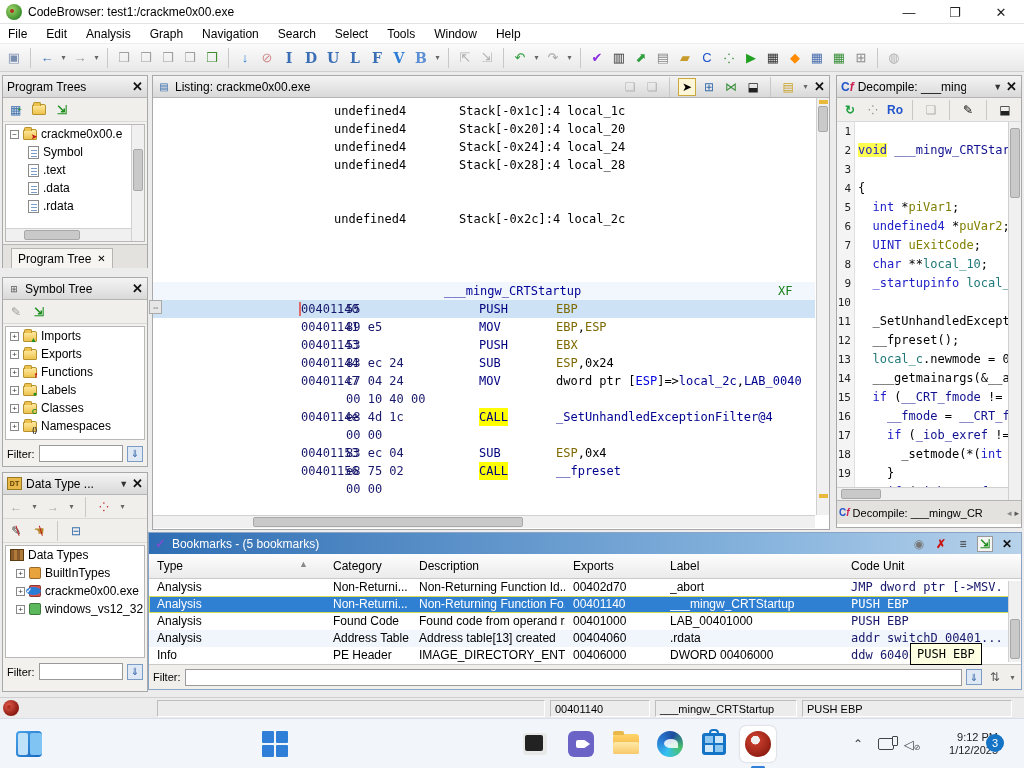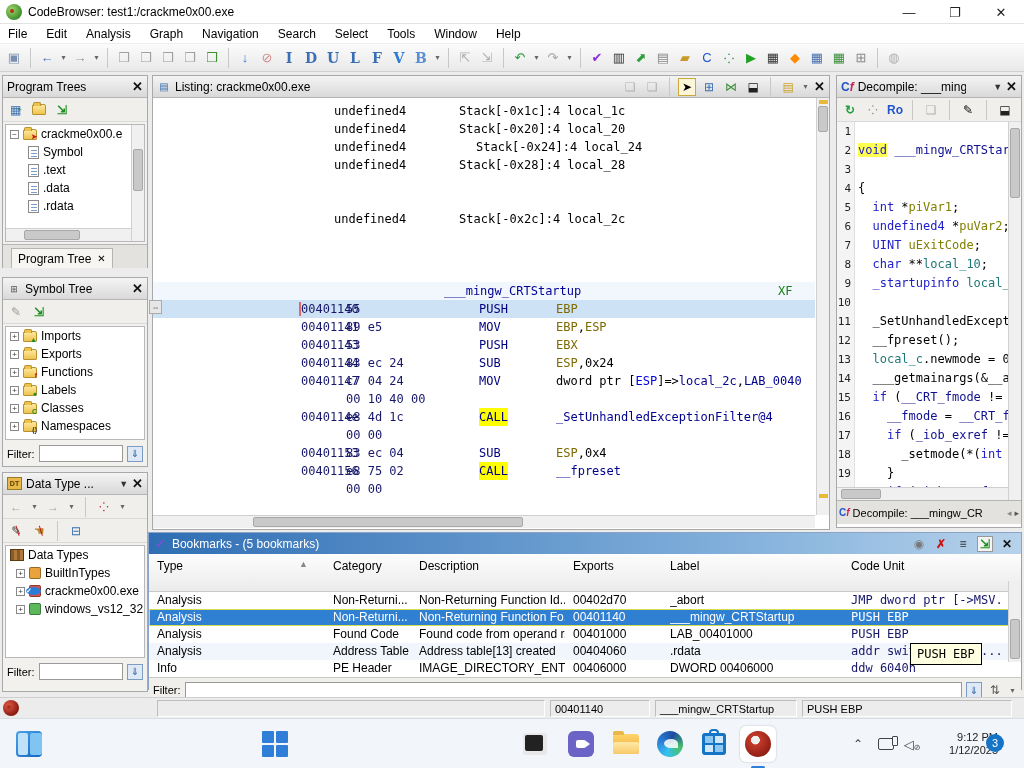--- a/index.html
+++ b/index.html
@@ -71,21 +71,21 @@
   .cursorbar { position:absolute; left:146px; top:2px; width:2px; height:14px; background:#e06a6a; }
 
   .dline { height:19px; line-height:19px; white-space:pre; font-size:12px; display:flex; }
   .dnum { width:18px; text-align:right; padding-right:3px; color:#222; background:#f4f4f4; border-right:1px solid #e0e0e0; flex:none; font-size:11px; }
   .dcode { padding-left:3px; overflow:hidden; white-space:pre; }
 
   
   #bookmarks { left:148px; top:532px; width:874px; height:158px; border:1px solid #8aa4c8; background:#fff; }
   #bmtitle { height:21px; background:linear-gradient(90deg,#2f6eb4,#86b3dd 70%,#b7d2ea); color:#fff; display:flex; align-items:center; padding:0 6px; gap:6px; font-size:12px; }
   .bmicon { width:16px; height:16px; display:flex; align-items:center; justify-content:center; font-size:12px; }
-  #bmhead { height:38px; border-bottom:1px solid #c9c9c9; background:linear-gradient(#fdfdfd,#ebebeb); position:relative; font-size:12px; }
+  #bmhead { height:25px; border-bottom:1px solid #c9c9c9; background:linear-gradient(#fdfdfd,#ebebeb); position:relative; font-size:12px; }
   #bmhead .col { position:absolute; top:5px; }
   .bmrow { height:17px; position:relative; font-size:12px; }
   .bmrow.alt { background:#f1f6fc; }
   .bmrow.sel { background:#2f7fd3; color:#fff; outline:1px solid #d8de50; outline-offset:-1px; }
   .bmrow .col { position:absolute; top:1px; white-space:nowrap; overflow:hidden; }
 
   
   #statusbar { left:0; top:697px; width:1024px; height:21px; background:#ececec; border-top:1px solid #cfcfcf; }
   .scell { position:absolute; top:2px; height:17px; border:1px solid #bdbdbd; border-right-color:#fff; border-bottom-color:#fff; padding:2px 4px; font-size:11px; white-space:nowrap; overflow:hidden; }
   #taskbar { left:0; top:718px; width:1024px; height:50px; background:#f2f6fb; border-top:1px solid #d8dee6; }
@@ -355,21 +355,21 @@
     <span class="sicon" style="color:#222;">⬓</span>
     <span class="tsep"></span>
     <span class="sicon" style="color:#caa32a;">▤</span>
       <span class="caret">▾</span>
     <span class="pclose">✕</span>
   </div>
   <div style="position:relative; height:430px; overflow:hidden;">
     <div id="listingrows" class="mono" style="position:absolute; left:0; top:4px; right:14px;">
         <div class="lrow"><span class="c-plain fld" style="left: 181px;">undefined4</span><span class="c-plain fld" style="left: 306px;">Stack[-0x1c]:4 local_1c</span></div>
         <div class="lrow"><span class="c-plain fld" style="left: 181px;">undefined4</span><span class="c-plain fld" style="left: 306px;">Stack[-0x20]:4 local_20</span></div>
-        <div class="lrow"><span class="c-plain fld" style="left: 181px;">undefined4</span><span class="c-plain fld" style="left: 306px; margin-left: 17px;">Stack[-0x24]:4 local_24</span></div>
+        <div class="lrow"><span class="c-plain fld" style="left: 181px;">undefined4</span><span class="c-plain fld" style="left: 306px;">Stack[-0x24]:4 local_24</span></div>
         <div class="lrow"><span class="c-plain fld" style="left: 181px;">undefined4</span><span class="c-plain fld" style="left: 306px;">Stack[-0x28]:4 local_28</span></div>
         <div class="lrow"></div>
         <div class="lrow"></div>
         <div class="lrow"><span class="c-plain fld" style="left: 181px;">undefined4</span><span class="c-plain fld" style="left: 306px;">Stack[-0x2c]:4 local_2c</span></div>
         <div class="lrow"></div>
         <div class="lrow"></div>
         <div class="lrow"></div>
         <div class="lrow lbl"><span class="c-fnlabel fld" style="left: 291px;">___mingw_CRTStartup</span><span class="c-xref fld" style="left: 625px;">XF</span></div>
         <div class="lrow sel"><div class="cursorbar"></div><span class="c-addr fld" style="left: 148px;">00401140</span><span class="c-bytes fld" style="left: 193px;">55</span><span class="c-mn fld" style="left: 326px;">PUSH</span><span class=" fld" style="left: 403px;"><span class="c-reg">EBP</span></span></div>
         <div class="lrow"><span class="c-addr fld" style="left: 148px;">00401141</span><span class="c-bytes fld" style="left: 193px;">89 e5</span><span class="c-mn fld" style="left: 326px;">MOV</span><span class=" fld" style="left: 403px;"><span class="c-reg">EBP</span><span class="c-plain">,</span><span class="c-reg">ESP</span></span></div>

